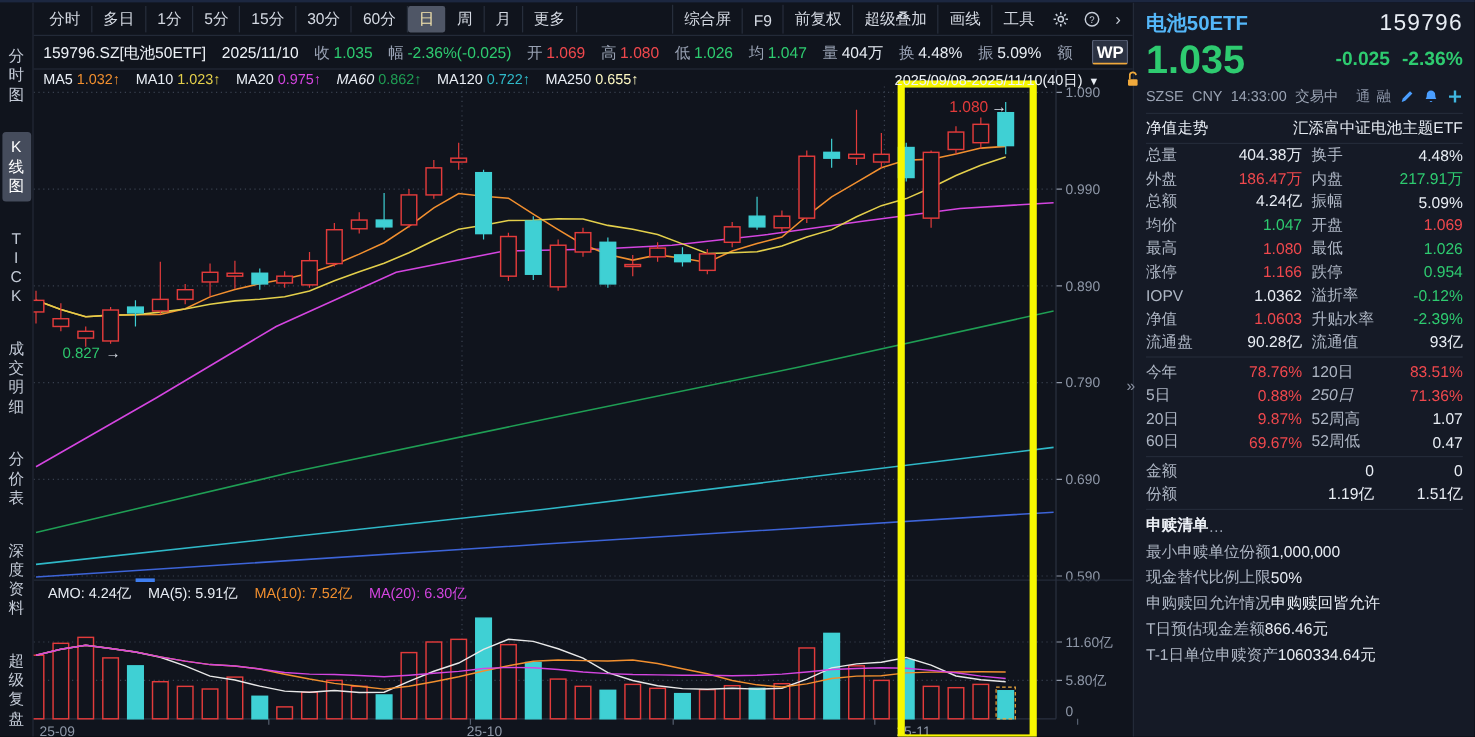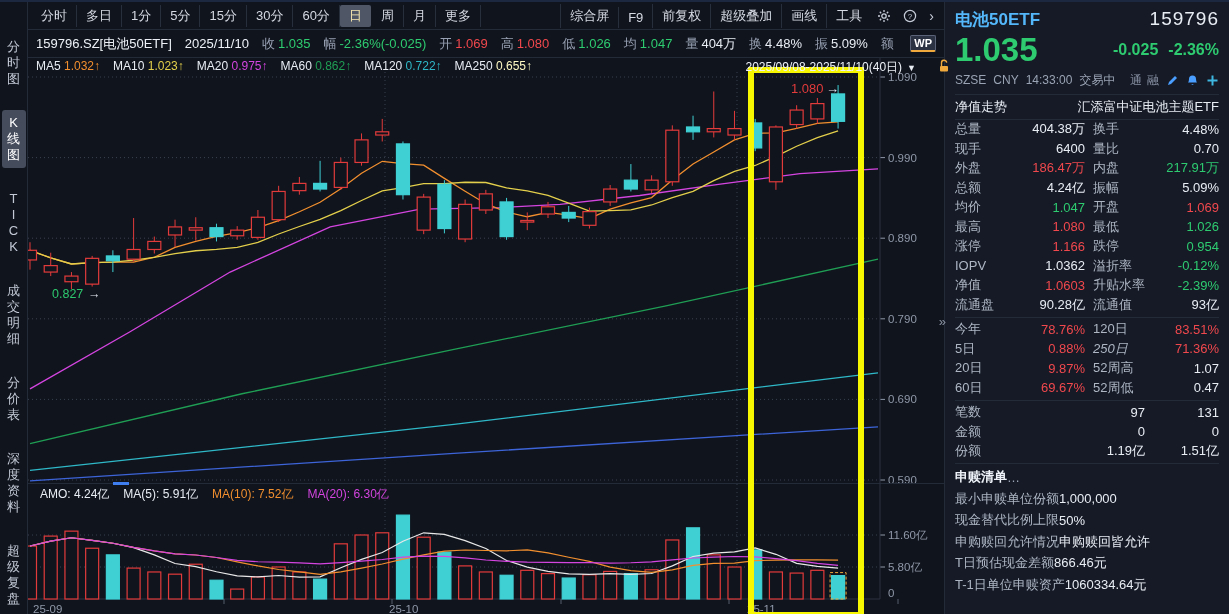--- a/index.html
+++ b/index.html
@@ -18,21 +18,21 @@
   .tab{padding:3px 9px;border-right:1px solid #272e3c;color:#d4d9e2;cursor:pointer;line-height:16px;}
   .tab.active{background:#4f5666;color:#f6e6ae;border-radius:2px;border-right:none;margin-right:1px;}
   .tb1-right{margin-left:auto;display:flex;align-items:center;}
   .tool{padding:3px 9px;border-left:1px solid #272e3c;color:#d4d9e2;cursor:pointer;}
   .icon-btn{padding:2px 6px;color:#c6cdd8;cursor:pointer;display:flex;align-items:center;}
   .tb2{height:28px;display:flex;align-items:center;gap:13px;padding:0 8px;border-bottom:1px solid #232a38;white-space:nowrap;}
   .lbl{color:#98a1b3;margin-right:3px;}
   .c-r{color:#f0484d;} .c-g{color:#2ecb70;} .c-w{color:#e8edf4;}
   .code-txt{color:#eef2f8;} .date-txt{color:#eef2f8;}
   .wp-badge{margin-left:auto;background:#2b3242;border:1px solid #5a6covered378;border:1px solid #5a6378;
-            color:#fff;font-size:11px;font-weight:bold;padding:1px 3px;border-radius:2px;border-bottom:2px solid #f0a93c;}
+            color:#fff;font-size:14px;font-weight:bold;padding:1px 3px;border-radius:2px;border-bottom:2px solid #f0a93c;}
   
   .chart{position:absolute;left:0;top:56px;right:0;bottom:0;cursor:crosshair;}
   .chart svg{position:absolute;left:0;top:0;}
   .ma-bar{position:absolute;left:8px;top:1px;display:flex;gap:13px;font-size:12px;z-index:3;white-space:nowrap;}
   .range-row{position:absolute;right:28px;top:1px;z-index:3;display:flex;align-items:center;gap:5px;
              color:#eef2f8;font-size:12px;}
   .lock-wrap{position:absolute;right:6px;top:1px;z-index:3;}
   .amo-bar{position:absolute;left:12px;top:428px;display:flex;gap:14px;font-size:12px;z-index:3;white-space:nowrap;}
   .handle{position:absolute;right:283px;top:312px;color:#8b93a3;font-size:13px;cursor:pointer;z-index:4;}
   
@@ -155,21 +155,21 @@
           <span><span class="lbl">额</span><span class="c-w"></span></span>
         </span>
       <span class="wp-badge">WP</span>
     </div>
 
     <div class="chart">
       <div class="ma-bar" id="ma-bar">
           <span><span style="color: rgb(232, 237, 244);">MA5 </span><span style="color: rgb(241, 143, 47);">1.032↑</span></span>
           <span><span style="color: rgb(232, 237, 244);">MA10 </span><span style="color: rgb(227, 207, 75);">1.023↑</span></span>
           <span><span style="color: rgb(232, 237, 244);">MA20 </span><span style="color: rgb(212, 69, 224);">0.975↑</span></span>
-          <span><span style="color: rgb(232, 237, 244);">MA60 </span><span style="color: rgb(31, 158, 84);">0.862↑</span></span>
+          <span><span style="color: rgb(232, 237, 244); font-style: italic;">MA60 </span><span style="color: rgb(31, 158, 84);">0.862↑</span></span>
           <span><span style="color: rgb(232, 237, 244);">MA120 </span><span style="color: rgb(47, 184, 199);">0.722↑</span></span>
           <span><span style="color: rgb(232, 237, 244);">MA250 </span><span style="color: #fef9c3;">0.655↑</span></span>
         </div>
       <div class="range-row">
         <span>2025/09/08-2025/11/10(40日)</span>
         <span style="font-size:9px;color:#e8edf4;">▼</span>
       </div>
       <div class="lock-wrap">
         <svg width="13" height="14" viewBox="0 0 13 14">
             <g fill="none" stroke="#f0a93c" stroke-width="1.4">
@@ -401,26 +401,20 @@
       <span class="fund-name">汇添富中证电池主题ETF</span>
     </div>
     <div id="grid2">
         <div class="r4">
           <span class="pl">总量</span>
           <span class="pv c-w">404.38万</span>
           <span class="pl" style="padding-left: 8px;">换手</span>
           <span class="pv c-w">4.48%</span>
         </div>
         <div class="r4">
-          <span class="pl">现手</span>
-          <span class="pv c-w">6400</span>
-          <span class="pl" style="padding-left: 8px;">量比</span>
-          <span class="pv c-w">0.70</span>
-        </div>
-        <div class="r4">
           <span class="pl">外盘</span>
           <span class="pv c-r">186.47万</span>
           <span class="pl" style="padding-left: 8px;">内盘</span>
           <span class="pv c-g">217.91万</span>
         </div>
         <div class="r4">
           <span class="pl">总额</span>
           <span class="pv c-w">4.24亿</span>
           <span class="pl" style="padding-left: 8px;">振幅</span>
           <span class="pv c-w">5.09%</span>
@@ -483,25 +477,20 @@
         </div>
         <div class="r4">
           <span class="pl">60日</span>
           <span class="pv c-r">69.67%</span>
           <span class="pl" style="padding-left: 8px;">52周低</span>
           <span class="pv c-w">0.47</span>
         </div>
       </div>
     <div id="subscribe" class="sect">
         <div class="r3">
-          <span class="pl" style="color: rgb(174, 182, 196);">笔数</span>
-          <span class="v">97</span>
-          <span class="v">131</span>
-        </div>
-        <div class="r3">
           <span class="pl" style="color: rgb(174, 182, 196);">金额</span>
           <span class="v">0</span>
           <span class="v">0</span>
         </div>
         <div class="r3">
           <span class="pl" style="color: rgb(174, 182, 196);">份额</span>
           <span class="v">1.19亿</span>
           <span class="v">1.51亿</span>
         </div>
       </div>

